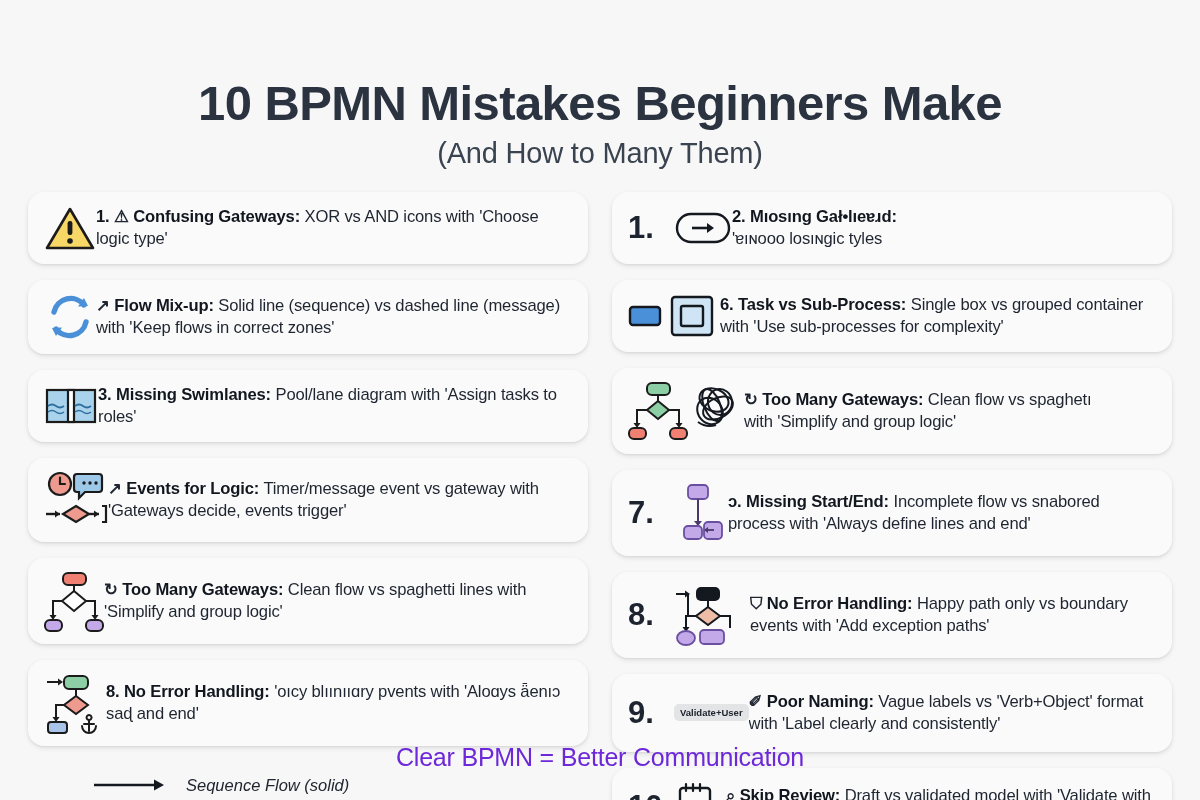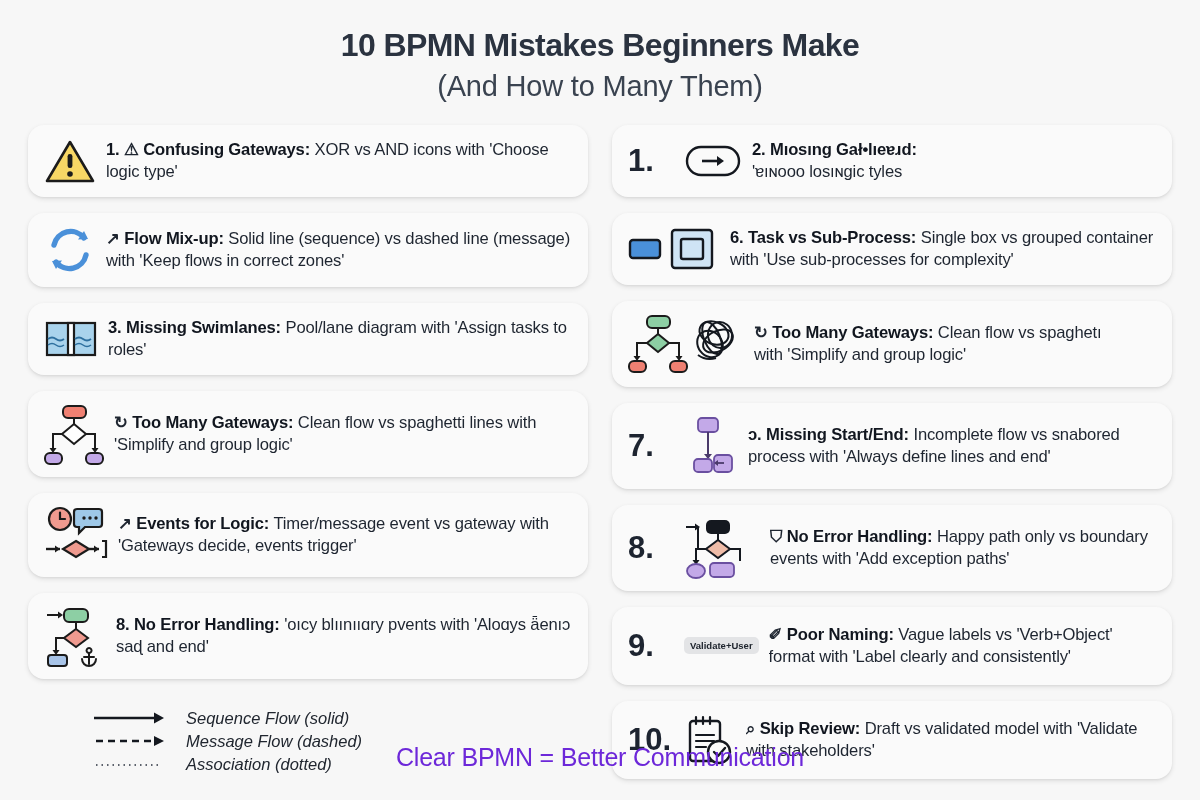--- a/index.html
+++ b/index.html
@@ -7,43 +7,42 @@
     width: 1200px; height: 800px;
     background: #f7f7f7;
     font-family: "Liberation Sans", sans-serif;
     overflow: hidden;
   }
   .page { position: relative; width: 1200px; height: 800px; padding: 0; }
 
   
   .header { text-align: center; padding-top: 28px; }
   .title {
-    font-size: 32px; font-weight: 700; color: #2b3340;
-    letter-spacing: -0.6px; line-height: 1.12;
+    font-size: 49px; font-weight: 700; color: #2b3340;
+    letter-spacing: -0.6px; line-height: 1.12; margin-top: 48px;
   }
   .subtitle {
     font-size: 29px; font-weight: 400; color: #3a4350;
     margin-top: 6px; letter-spacing: -0.2px;
   }
 
   
   .columns {
     display: flex; gap: 24px;
     padding: 22px 28px 0 28px;
     align-items: flex-start;
   }
   .col { flex: 1 1 0; display: flex; flex-direction: column; gap: 16px; }
 
   
   .card {
     background: #fafafa;
     border-radius: 16px;
     box-shadow: 0 2px 5px rgba(0,0,0,0.10), 0 1px 2px rgba(0,0,0,0.05);
     display: flex; align-items: center;
-    gap: 10px;
     padding: 12px 16px;
     min-height: 72px;
   }
   .card.tall { min-height: 78px; }
   .num {
     font-size: 31px; font-weight: 700; color: #1d2430;
     flex: 0 0 auto; width: 46px; text-align: left; line-height: 1;
   }
   .iconwrap {
     flex: 0 0 auto;
@@ -126,57 +125,57 @@
           <svg width="54" height="44" viewBox="0 0 54 44">
             <rect x="3" y="6" width="48" height="32" fill="#a9d3ec" stroke="#1b1b1b" stroke-width="2.2"></rect>
             <rect x="24" y="6" width="6" height="32" fill="#ffffff" stroke="#1b1b1b" stroke-width="2.2"></rect>
             <path d="M4 22 q4 -3 8 0 t8 0" fill="none" stroke="#2d6f9e" stroke-width="1.8"></path>
             <path d="M31 22 q4 -3 8 0 t8 0" fill="none" stroke="#2d6f9e" stroke-width="1.8"></path>
             <path d="M4 28 q4 -3 8 0 t8 0" fill="none" stroke="#2d6f9e" stroke-width="1.5"></path>
             <path d="M31 28 q4 -3 8 0 t8 0" fill="none" stroke="#2d6f9e" stroke-width="1.5"></path>
           </svg>
         </span>
         <span class="txt"><b>3.</b> <b>Missing Swimlanes:</b><span> Pool/lane diagram with 'Assign tasks to roles'</span></span>
-      </div>
-
-      <div class="card tall">
-        <span class="iconwrap">
-          <svg width="60" height="62" viewBox="0 0 60 62">
-            <rect x="19" y="3" width="23" height="12" rx="5" fill="#ef8072" stroke="#1b1b1b" stroke-width="2"></rect>
-            <path d="M30 15 V21" stroke="#1b1b1b" stroke-width="2"></path>
-            <path d="M30 21 L42 31 L30 41 L18 31 Z" fill="#ffffff" stroke="#1b1b1b" stroke-width="2"></path>
-            <path d="M18 31 H9 V46" fill="none" stroke="#1b1b1b" stroke-width="2"></path>
-            <path d="M42 31 H51 V46" fill="none" stroke="#1b1b1b" stroke-width="2"></path>
-            <path d="M9 50 l-3.5 -5 h7 z" fill="#1b1b1b"></path>
-            <path d="M51 50 l-3.5 -5 h7 z" fill="#1b1b1b"></path>
-            <rect x="1" y="50" width="17" height="11" rx="5" fill="#c3a9e8" stroke="#1b1b1b" stroke-width="2"></rect>
-            <rect x="42" y="50" width="17" height="11" rx="5" fill="#c3a9e8" stroke="#1b1b1b" stroke-width="2"></rect>
-          </svg>
-        </span>
-        <span class="txt"><span class="glyph">↻</span> <b>Too Many Gateways:</b><span> Clean flow vs spaghetti lines with 'Simplify and group logic'</span></span>
       </div>
 
       <div class="card tall">
         <span class="iconwrap">
           <svg width="64" height="60" viewBox="0 0 64 60">
             <circle cx="16" cy="14" r="11" fill="#ef9a8f" stroke="#1b1b1b" stroke-width="2.2"></circle>
             <path d="M16 7.5 V14 H21" fill="none" stroke="#1b1b1b" stroke-width="2.2" stroke-linecap="round"></path>
             <path d="M33 4 h22 a3 3 0 0 1 3 3 v12 a3 3 0 0 1 -3 3 h-14 l-6 6 v-6 h-2 a3 3 0 0 1 -3 -3 v-12 a3 3 0 0 1 3 -3 z" fill="#9ec8e8" stroke="#1b1b1b" stroke-width="2.2"></path>
             <circle cx="40" cy="13" r="1.7" fill="#1b1b1b"></circle>
               <circle cx="46" cy="13" r="1.7" fill="#1b1b1b"></circle>
               <circle cx="52" cy="13" r="1.7" fill="#1b1b1b"></circle>
             <path d="M2 44 H16" stroke="#1b1b1b" stroke-width="2.4"></path>
             <path d="M16 44 l-5 -3.5 v7 z" fill="#1b1b1b"></path>
             <path d="M32 36 L45 44 L32 52 L19 44 Z" fill="#ef9a8f" stroke="#1b1b1b" stroke-width="2.2"></path>
             <path d="M45 44 H55" stroke="#1b1b1b" stroke-width="2.4"></path>
             <path d="M55 44 l-5 -3.5 v7 z" fill="#1b1b1b"></path>
             <path d="M58 36 h4 v16 h-4" fill="none" stroke="#1b1b1b" stroke-width="2.2"></path>
           </svg>
         </span>
         <span class="txt"><span class="glyph">↗</span> <b>Events for Logic:</b><span> Timer/message event vs gateway with 'Gateways decide, events trigger'</span></span>
+      </div>
+
+      <div class="card tall">
+        <span class="iconwrap">
+          <svg width="60" height="62" viewBox="0 0 60 62">
+            <rect x="19" y="3" width="23" height="12" rx="5" fill="#ef8072" stroke="#1b1b1b" stroke-width="2"></rect>
+            <path d="M30 15 V21" stroke="#1b1b1b" stroke-width="2"></path>
+            <path d="M30 21 L42 31 L30 41 L18 31 Z" fill="#ffffff" stroke="#1b1b1b" stroke-width="2"></path>
+            <path d="M18 31 H9 V46" fill="none" stroke="#1b1b1b" stroke-width="2"></path>
+            <path d="M42 31 H51 V46" fill="none" stroke="#1b1b1b" stroke-width="2"></path>
+            <path d="M9 50 l-3.5 -5 h7 z" fill="#1b1b1b"></path>
+            <path d="M51 50 l-3.5 -5 h7 z" fill="#1b1b1b"></path>
+            <rect x="1" y="50" width="17" height="11" rx="5" fill="#c3a9e8" stroke="#1b1b1b" stroke-width="2"></rect>
+            <rect x="42" y="50" width="17" height="11" rx="5" fill="#c3a9e8" stroke="#1b1b1b" stroke-width="2"></rect>
+          </svg>
+        </span>
+        <span class="txt"><span class="glyph">↻</span> <b>Too Many Gateways:</b><span> Clean flow vs spaghetti lines with 'Simplify and group logic'</span></span>
       </div>
 
       <div class="card tall">
         <span class="iconwrap">
           <svg width="62" height="62" viewBox="0 0 62 62">
             <path d="M3 10 H17" stroke="#1b1b1b" stroke-width="2"></path>
             <path d="M19 10 l-5 -3.5 v7 z" fill="#1b1b1b"></path>
             <rect x="20" y="4" width="24" height="13" rx="5" fill="#8dcfa4" stroke="#1b1b1b" stroke-width="2"></rect>
             <path d="M32 17 V24" stroke="#1b1b1b" stroke-width="2"></path>
             <path d="M32 24 L44 33 L32 42 L20 33 Z" fill="#ef9a8f" stroke="#1b1b1b" stroke-width="2"></path>

